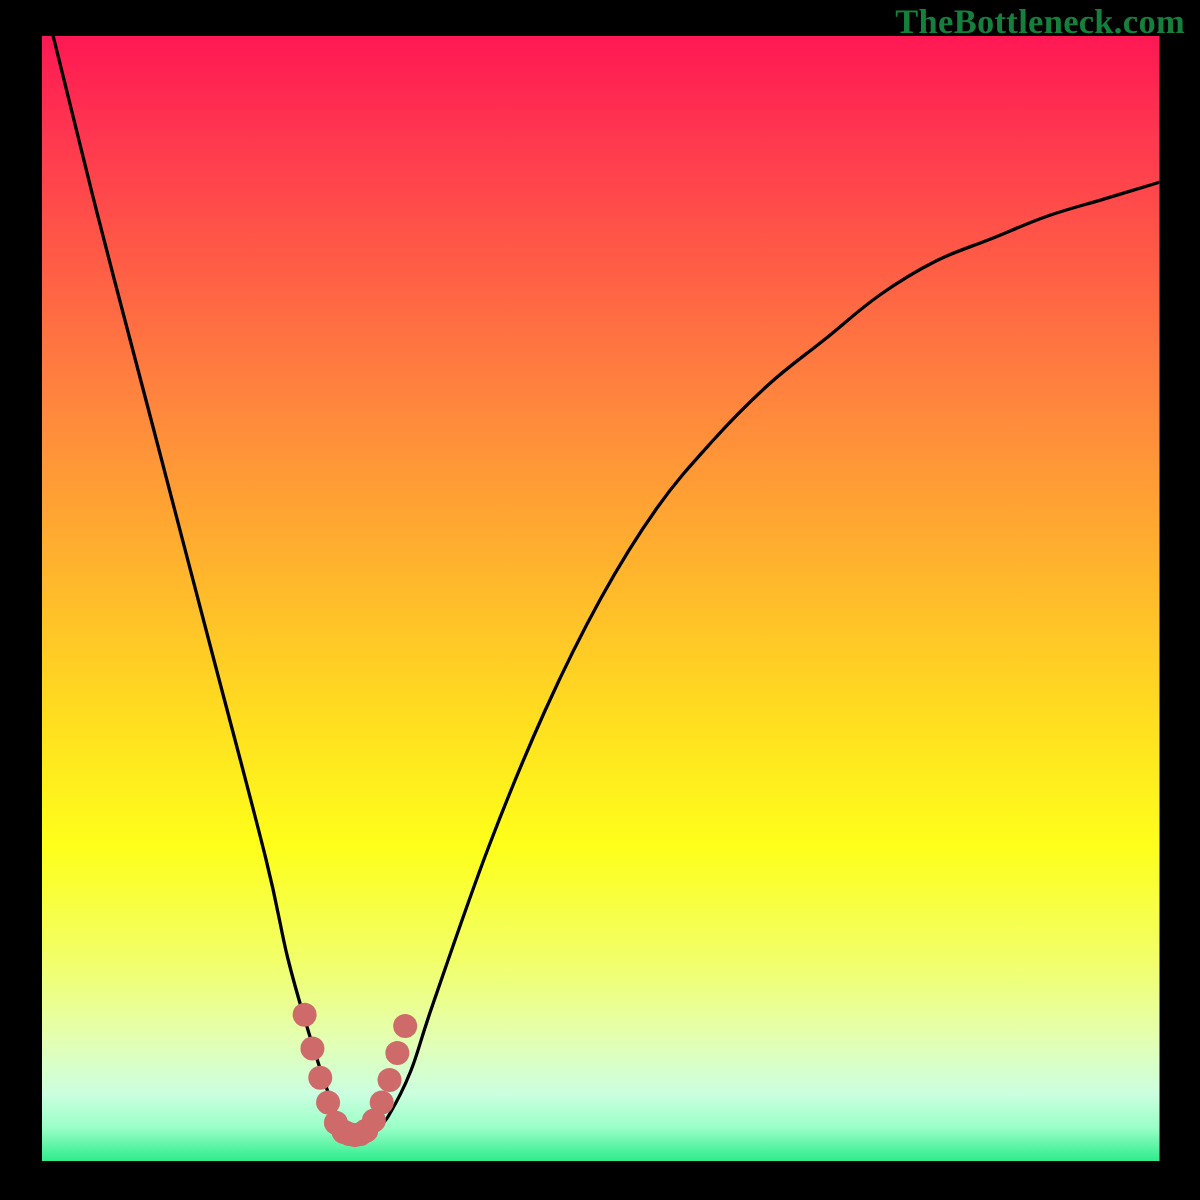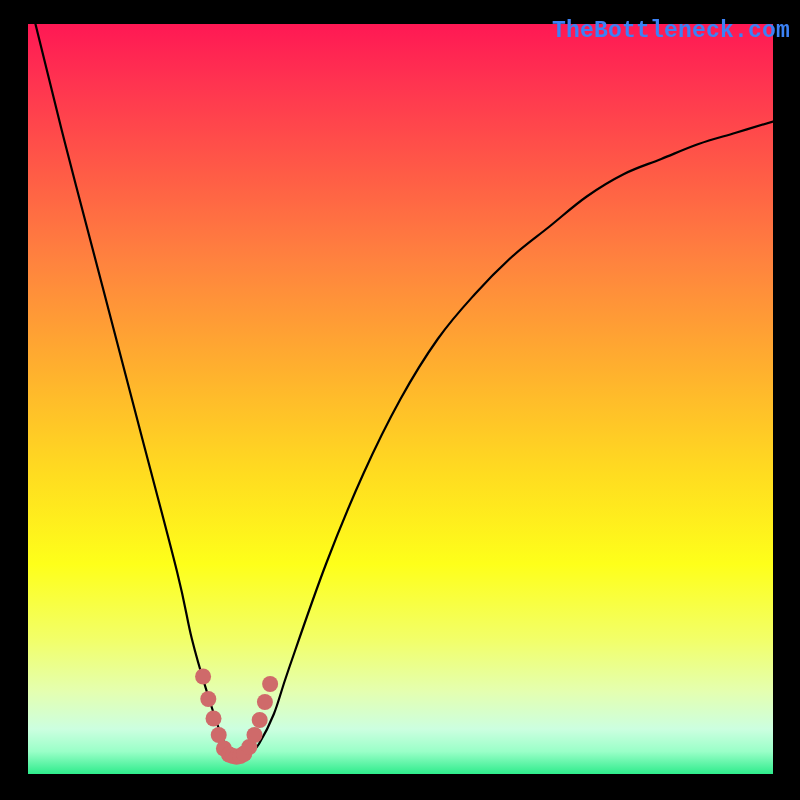--- a/index.html
+++ b/index.html
@@ -25,26 +25,26 @@
       #ffdc20 60%,
       #feff1a 72%,
       #f2ff68 82%,
       #e4ffb0 89%,
       #ccffe0 94%,
       #9affc8 97%,
       #2eec8c 100%);
   }
   .watermark {
     position: absolute;
-    top: 18px;
+    top: 2px;
     right: 10px;
-    font-family: Liberation Mono, monospace;
+    font-family: Liberation Serif, serif;
     font-size: 23px;
     font-weight: 600;
-    color: #3b82f6;
+    color: #15803d;
     letter-spacing: 0.2px;
   }
   svg.curve {
     position: absolute;
     left: 0;
     top: 0;
     width: 745px;
     height: 750px;
   }
 </style>

